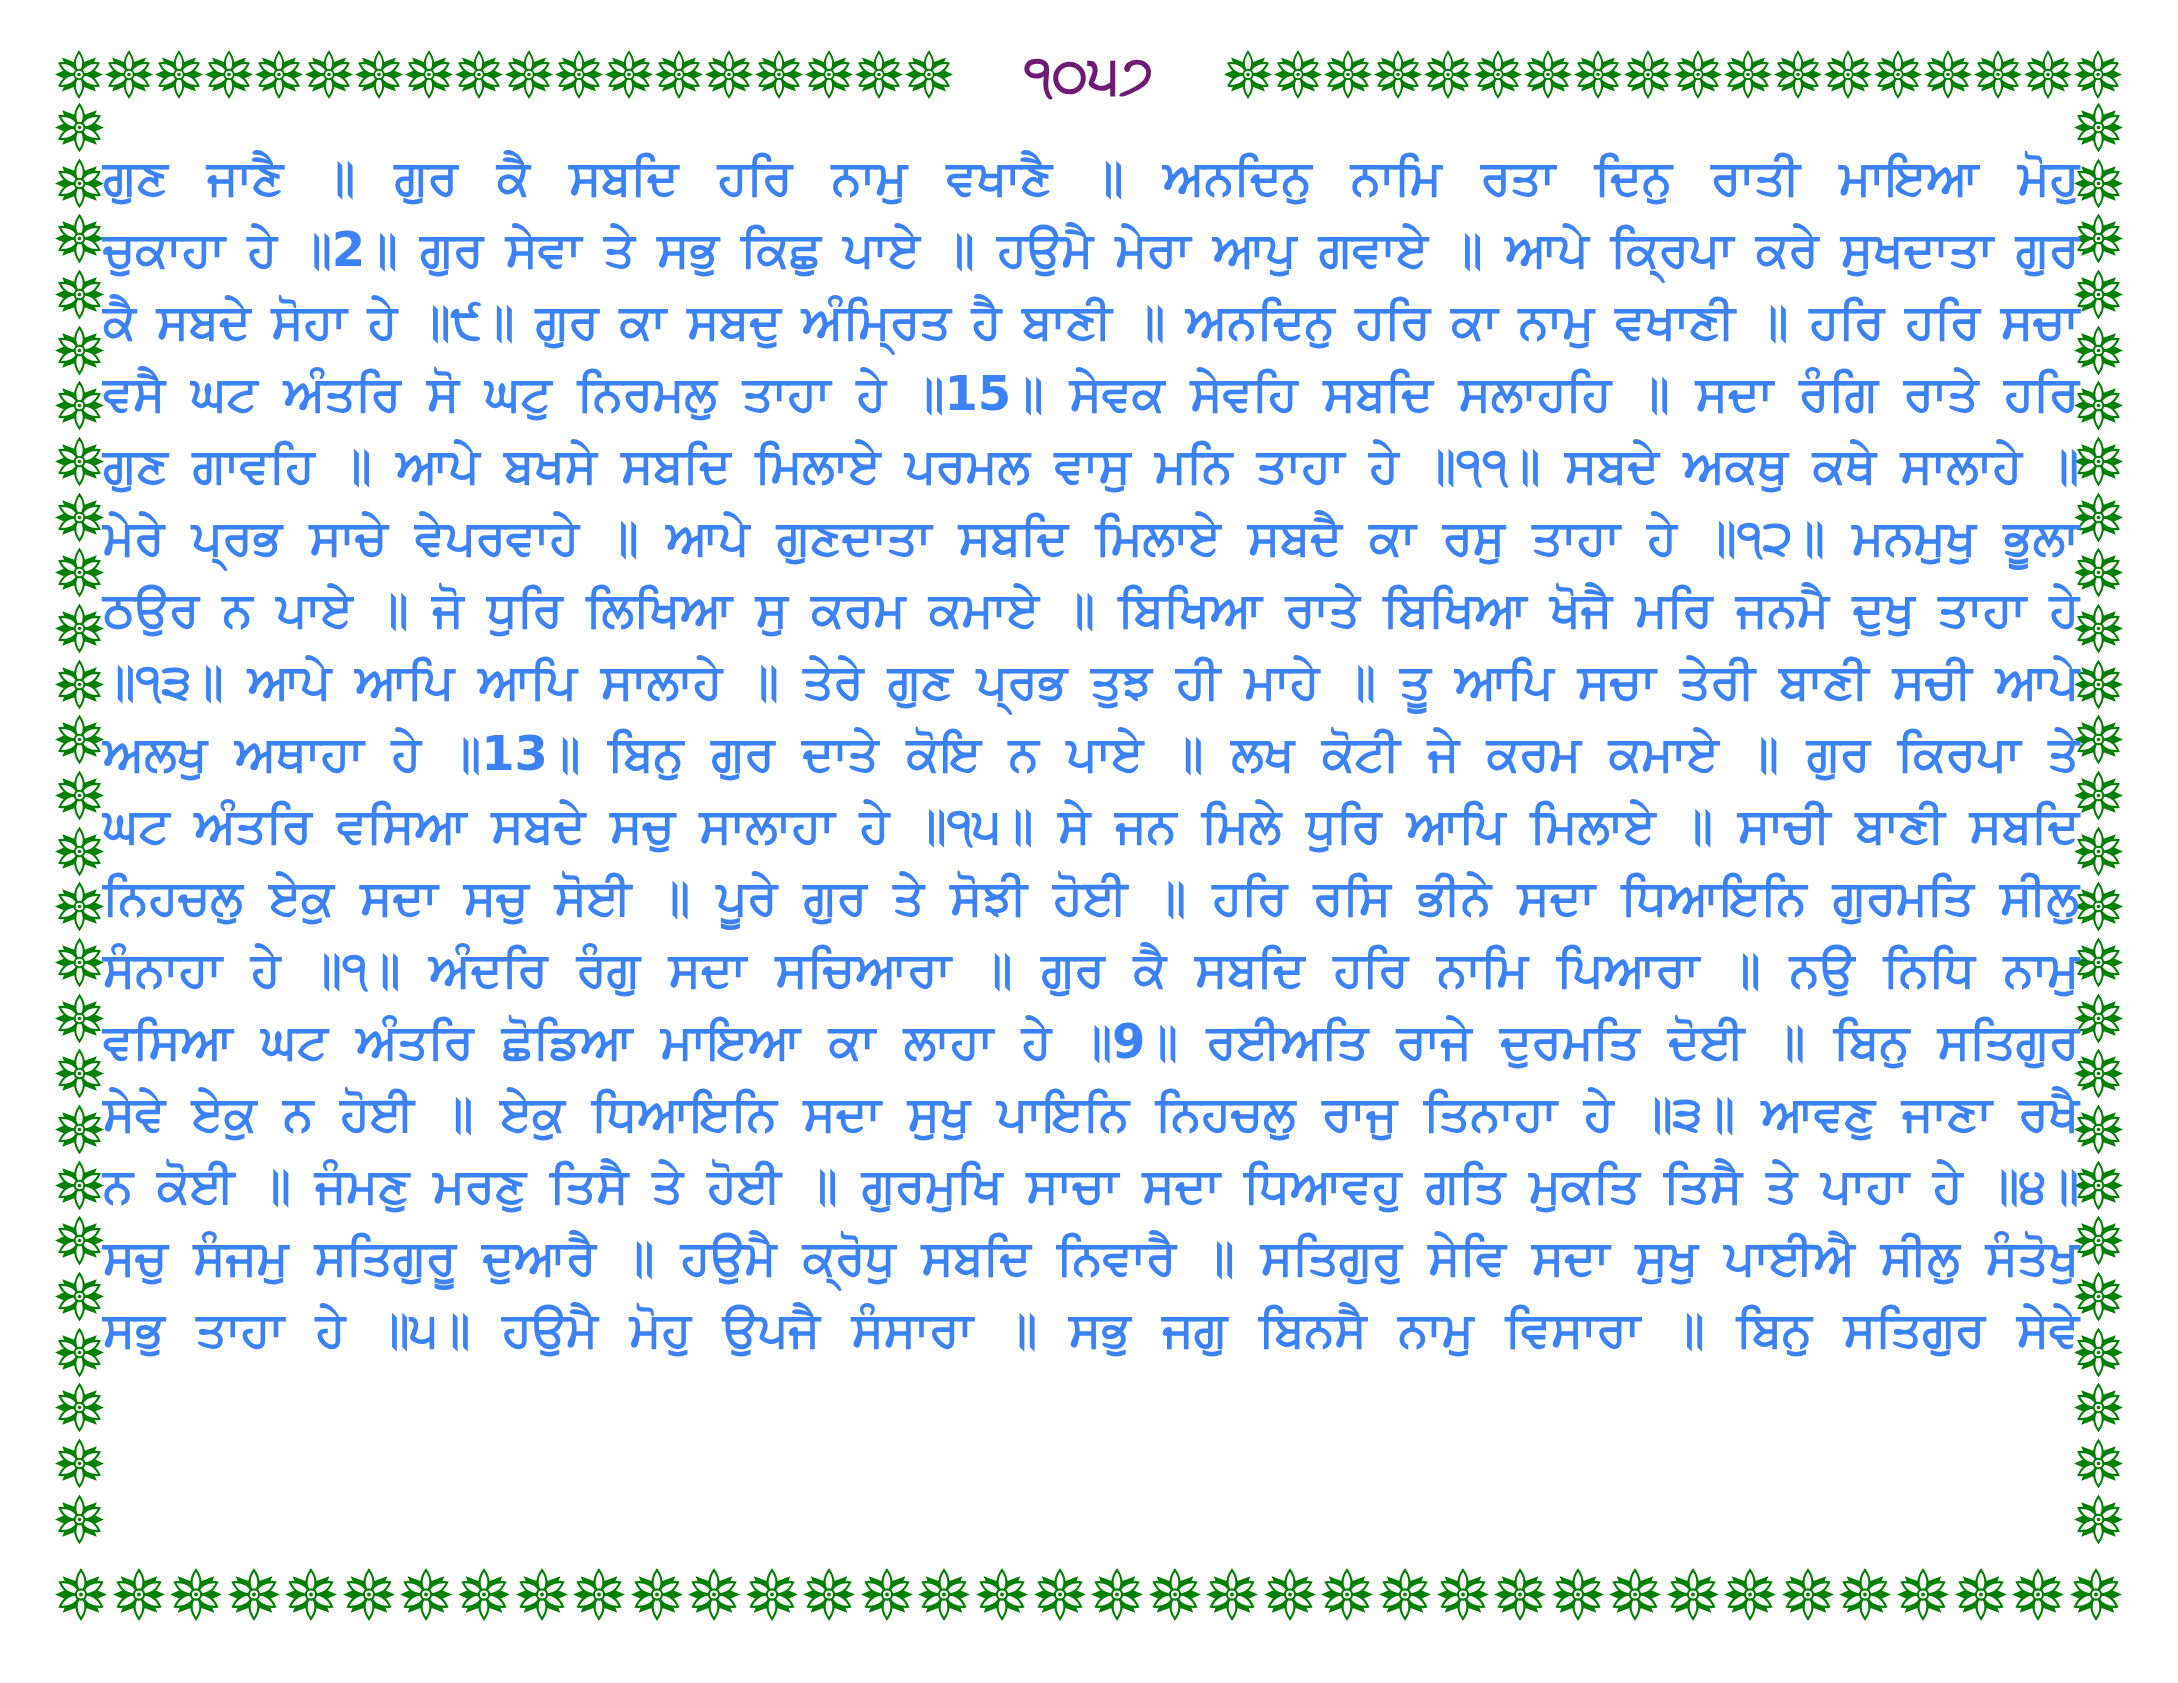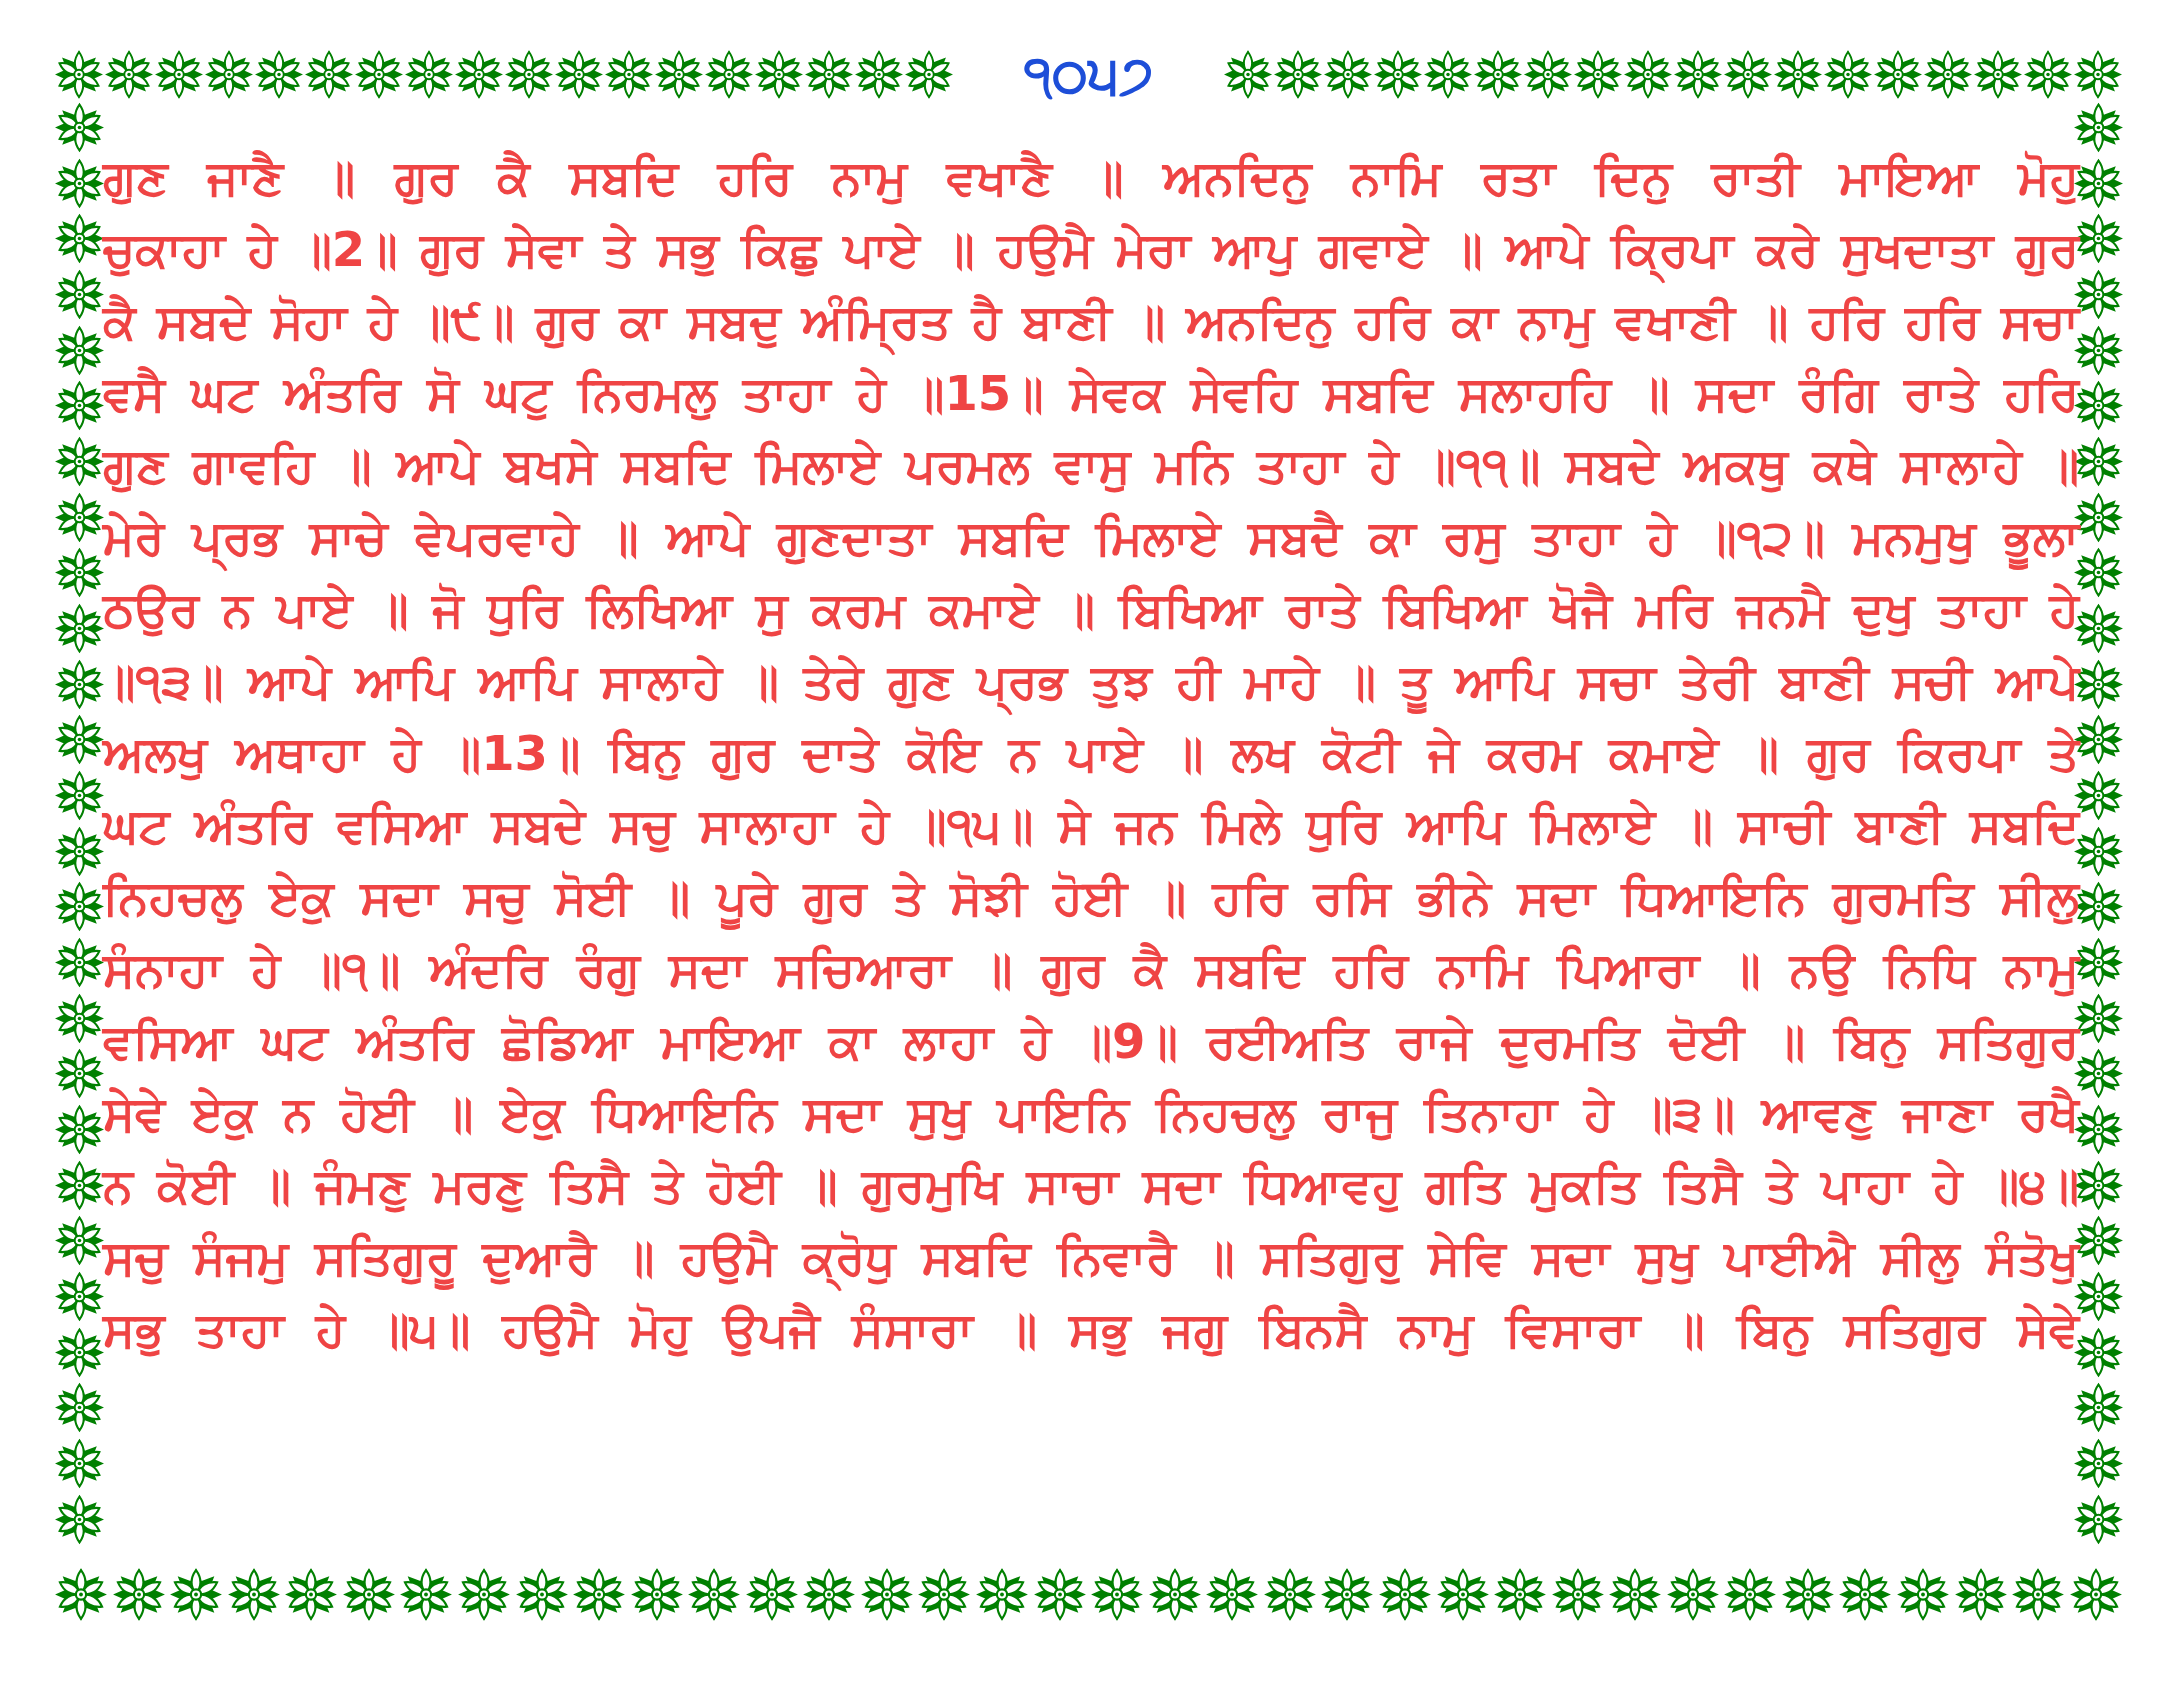--- a/index.html
+++ b/index.html
@@ -12,39 +12,39 @@
   }
   
   .orn{display:block;flex:0 0 auto;}
   .orn-run{display:flex;align-items:center;}
   .orn-run .orn{width:50px;height:63px;}
   .border-top{
     position:absolute;left:54px;top:40px;width:2069px;height:69px;
     display:flex;justify-content:space-between;align-items:center;
   }
   .page-number{
-    font-size:53px;font-weight:bold;color:#1d4ed8;
+    font-size:53px;font-weight:bold;color:#701a75;
     padding:0 18px;white-space:nowrap;line-height:69px;
   }
   .orn-col{
     position:absolute;top:101px;height:1445px;
     display:flex;flex-direction:column;justify-content:space-between;
   }
   .orn-col .orn{width:51px;height:53px;}
   .orn-col.left{left:54px;}
   .orn-col.right{right:54px;}
   .border-bottom{
     position:absolute;left:54px;top:1562px;width:2069px;height:65px;
     display:flex;justify-content:space-between;align-items:center;
   }
   .border-bottom .orn{width:54px;height:63px;}
   
   .text-block{
     position:absolute;left:103px;top:141px;width:1976px;
-    color:#ef4444;
+    color:#3b82f6;
   }
   .text-line{
     height:72px;line-height:72px;
     font-size:48px;font-weight:bold;
     text-align:justify;
     text-align-last:justify;
     white-space:nowrap;
   }
 </style>
 </head>

